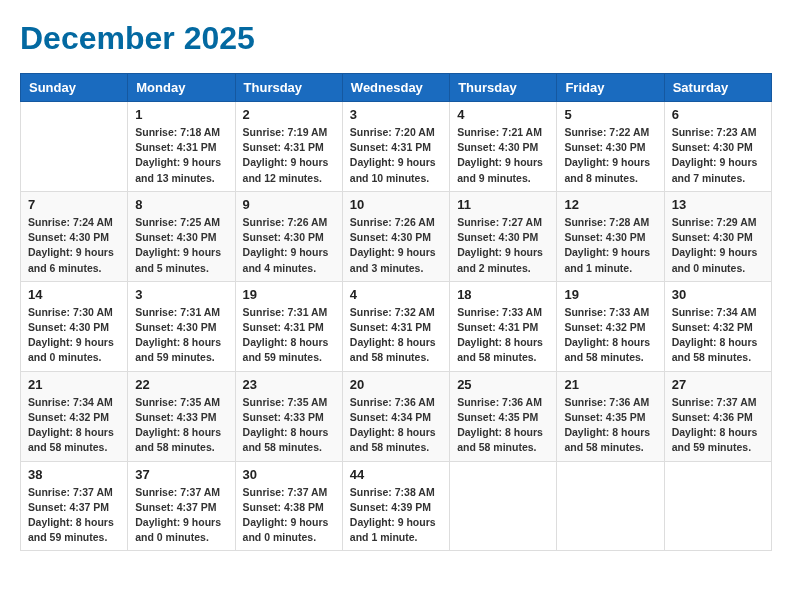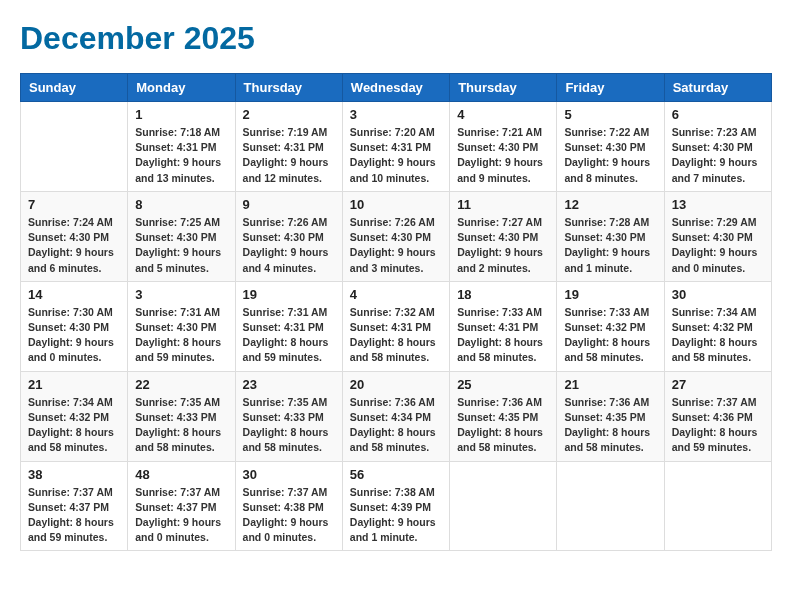--- a/index.html
+++ b/index.html
@@ -227,29 +227,29 @@
           <div class="day-number">27</div>
           <div class="day-info">Sunrise: 7:37 AM<br>Sunset: 4:36 PM<br>Daylight: 8 hours<br>and 59 minutes.</div>
         </td>
       </tr>
       <tr>
         <td>
           <div class="day-number">38</div>
           <div class="day-info">Sunrise: 7:37 AM<br>Sunset: 4:37 PM<br>Daylight: 8 hours<br>and 59 minutes.</div>
         </td>
         <td>
-          <div class="day-number">48</div>
+          <div class="day-number">37</div>
           <div class="day-info">Sunrise: 7:37 AM<br>Sunset: 4:37 PM<br>Daylight: 9 hours<br>and 0 minutes.</div>
         </td>
         <td>
           <div class="day-number">30</div>
           <div class="day-info">Sunrise: 7:37 AM<br>Sunset: 4:38 PM<br>Daylight: 9 hours<br>and 0 minutes.</div>
         </td>
         <td>
-          <div class="day-number">56</div>
+          <div class="day-number">44</div>
           <div class="day-info">Sunrise: 7:38 AM<br>Sunset: 4:39 PM<br>Daylight: 9 hours<br>and 1 minute.</div>
         </td>
         <td class="empty-cell"></td>
         <td class="empty-cell"></td>
         <td class="empty-cell"></td>
       </tr>
     </tbody>
 </table>
 
 </body></html>

